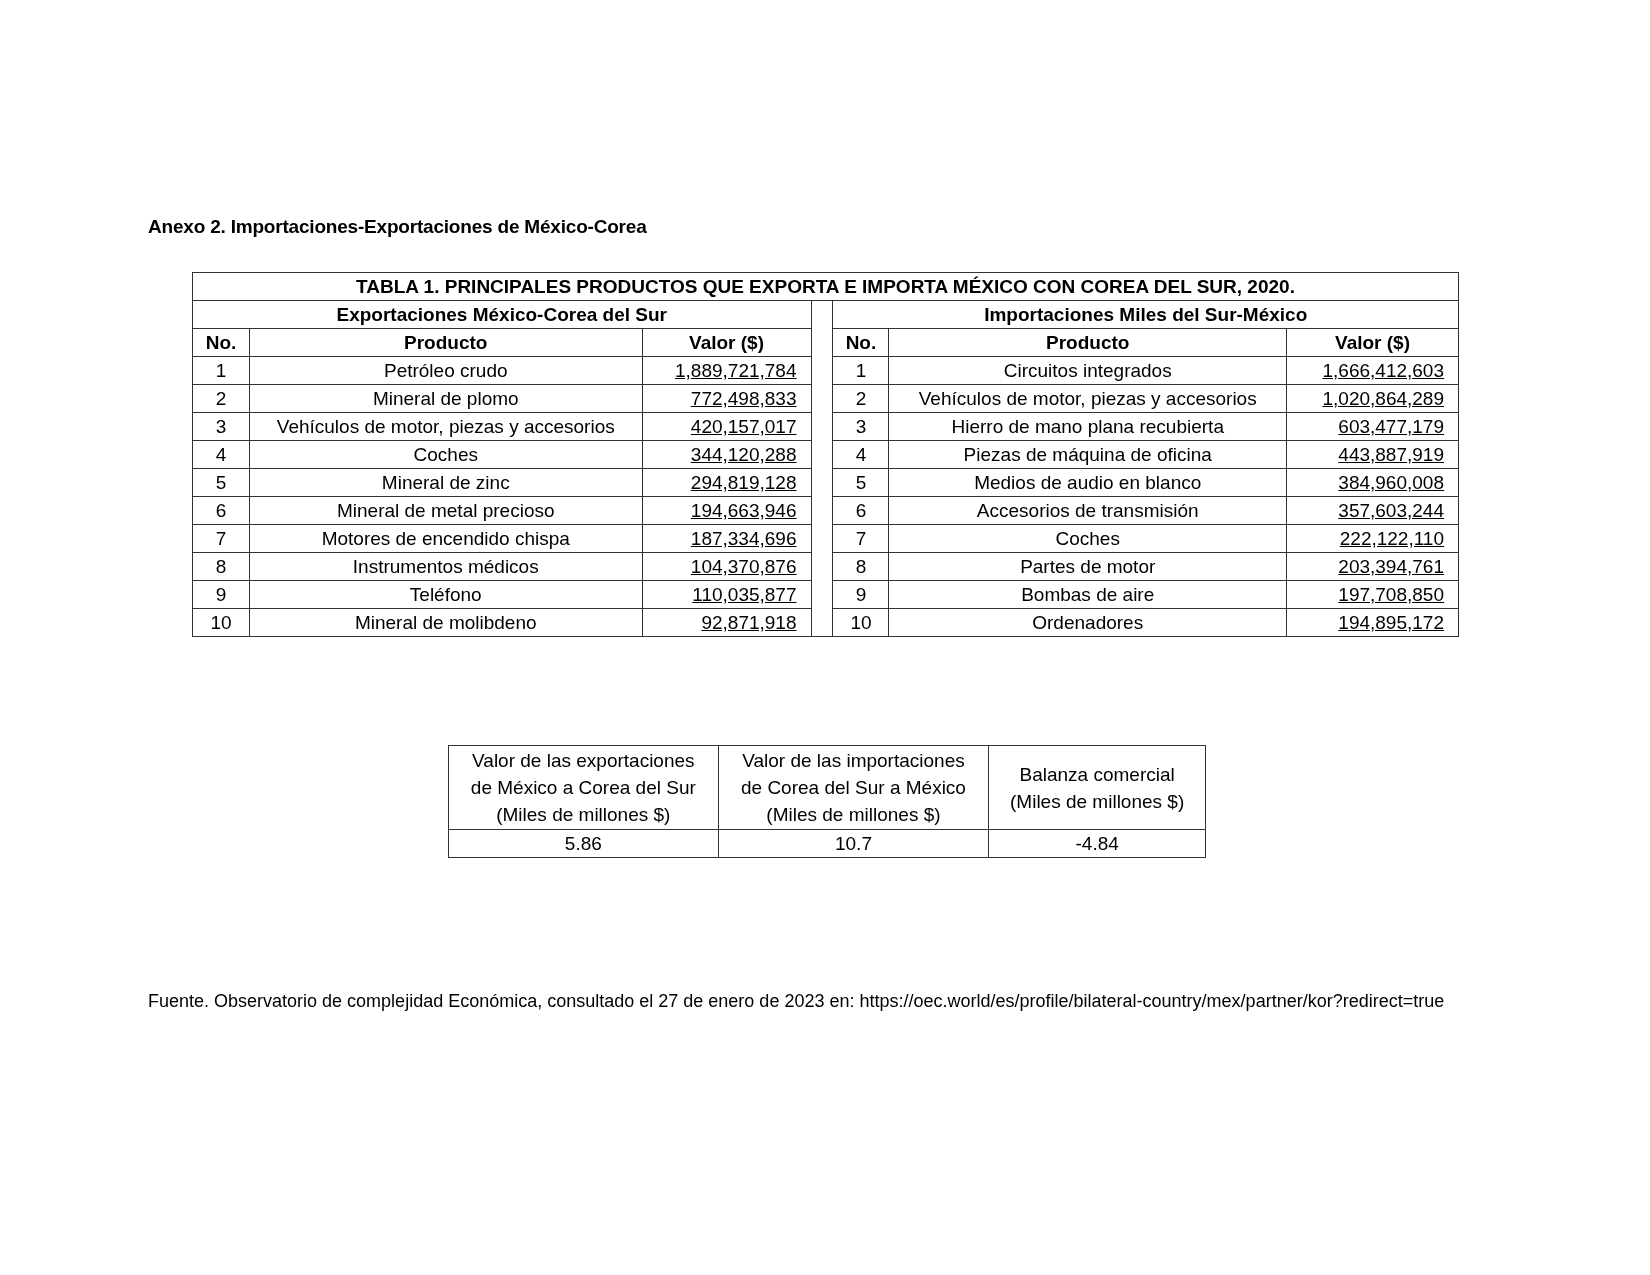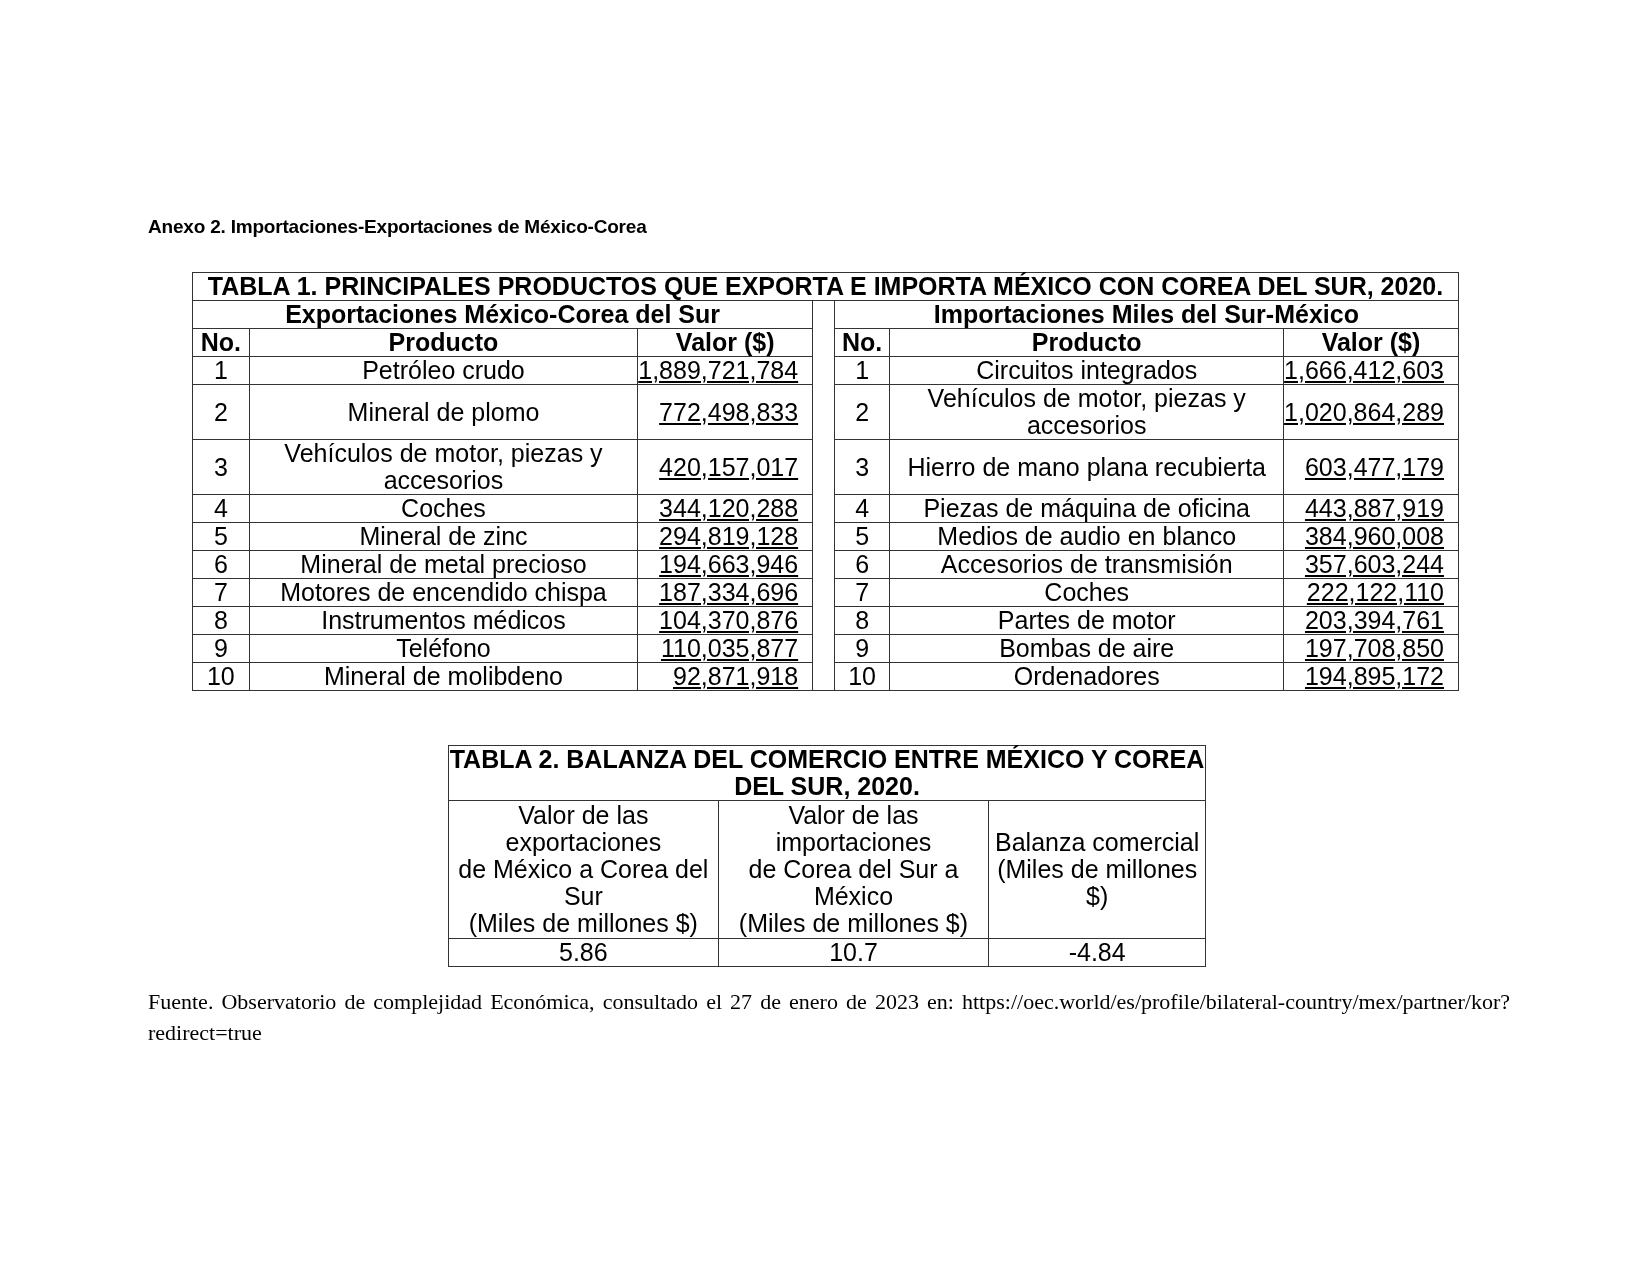--- a/index.html
+++ b/index.html
@@ -1,29 +1,29 @@
 <!DOCTYPE html>
 <html><head>
 <meta charset="utf-8">
 <style>
   html, body { margin:0; padding:0; background:#ffffff; }
   body { width:1650px; height:1275px; position:relative; overflow:hidden;
          font-family:"Liberation Sans", "DejaVu Sans", sans-serif; color:#000; }
   .annex-title { position:absolute; left:148px; top:196px; font-size:19px; font-weight:bold; letter-spacing:-0.2px;margin-top:20px; }
-  table { border-collapse:collapse; position:absolute; font-size:25px; }
+  table { border-collapse:collapse; position:absolute; font-size:19px; }
   td, th { border:1.3px solid #333; padding:0; line-height:27px; height:27px; font-weight:normal; }
   th { font-weight:bold; }
   .t1 { left:192px; top:272px; width:1267px; }
   .t1 td.gap { border-top:1.3px solid #333; border-bottom:1.3px solid #333; }
   .c { text-align:center; }
   .r { text-align:right; padding-right:14px;text-decoration:underline; }
   .t2 { left:448px; top:745px; width:758px; }
   .t2 th, .t2 td { text-align:center; }
   .t2 .hdr td { line-height:27px; height:81px; padding:1px 4px; }
-  .footer { position:absolute; left:148px; top:986px; width:1362px; font-size:22px; line-height:31px; text-align:justify;font-family:Liberation Serif, serif; }
+  .footer { position:absolute; left:148px; top:986px; width:1362px; font-size:18px; line-height:31px; text-align:justify; }
 </style>
 </head>
 <body>
 
 <div class="annex-title">Anexo 2. Importaciones-Exportaciones de México-Corea</div>
 
 <table class="t1">
   <colgroup>
     <col style="width:57px">
       <col style="width:393px">
@@ -133,23 +133,20 @@
     </tbody>
 </table>
 
 <table class="t2">
   <colgroup>
       <col style="width:270px">
       <col style="width:271px">
       <col style="width:217px">
     </colgroup>
   <tbody>
-    <tr>
-      <th colspan="3">TABLA 2. BALANZA DEL COMERCIO ENTRE MÉXICO Y COREA DEL SUR, 2020.</th>
-    </tr>
     <tr class="hdr" id="t2-hdr">
         <td>
           <div>Valor de las exportaciones</div>
           <div>de México a Corea del Sur</div>
           <div>(Miles de millones $)</div>
         </td>
         <td>
           <div>Valor de las importaciones</div>
           <div>de Corea del Sur a México</div>
           <div>(Miles de millones $)</div>

